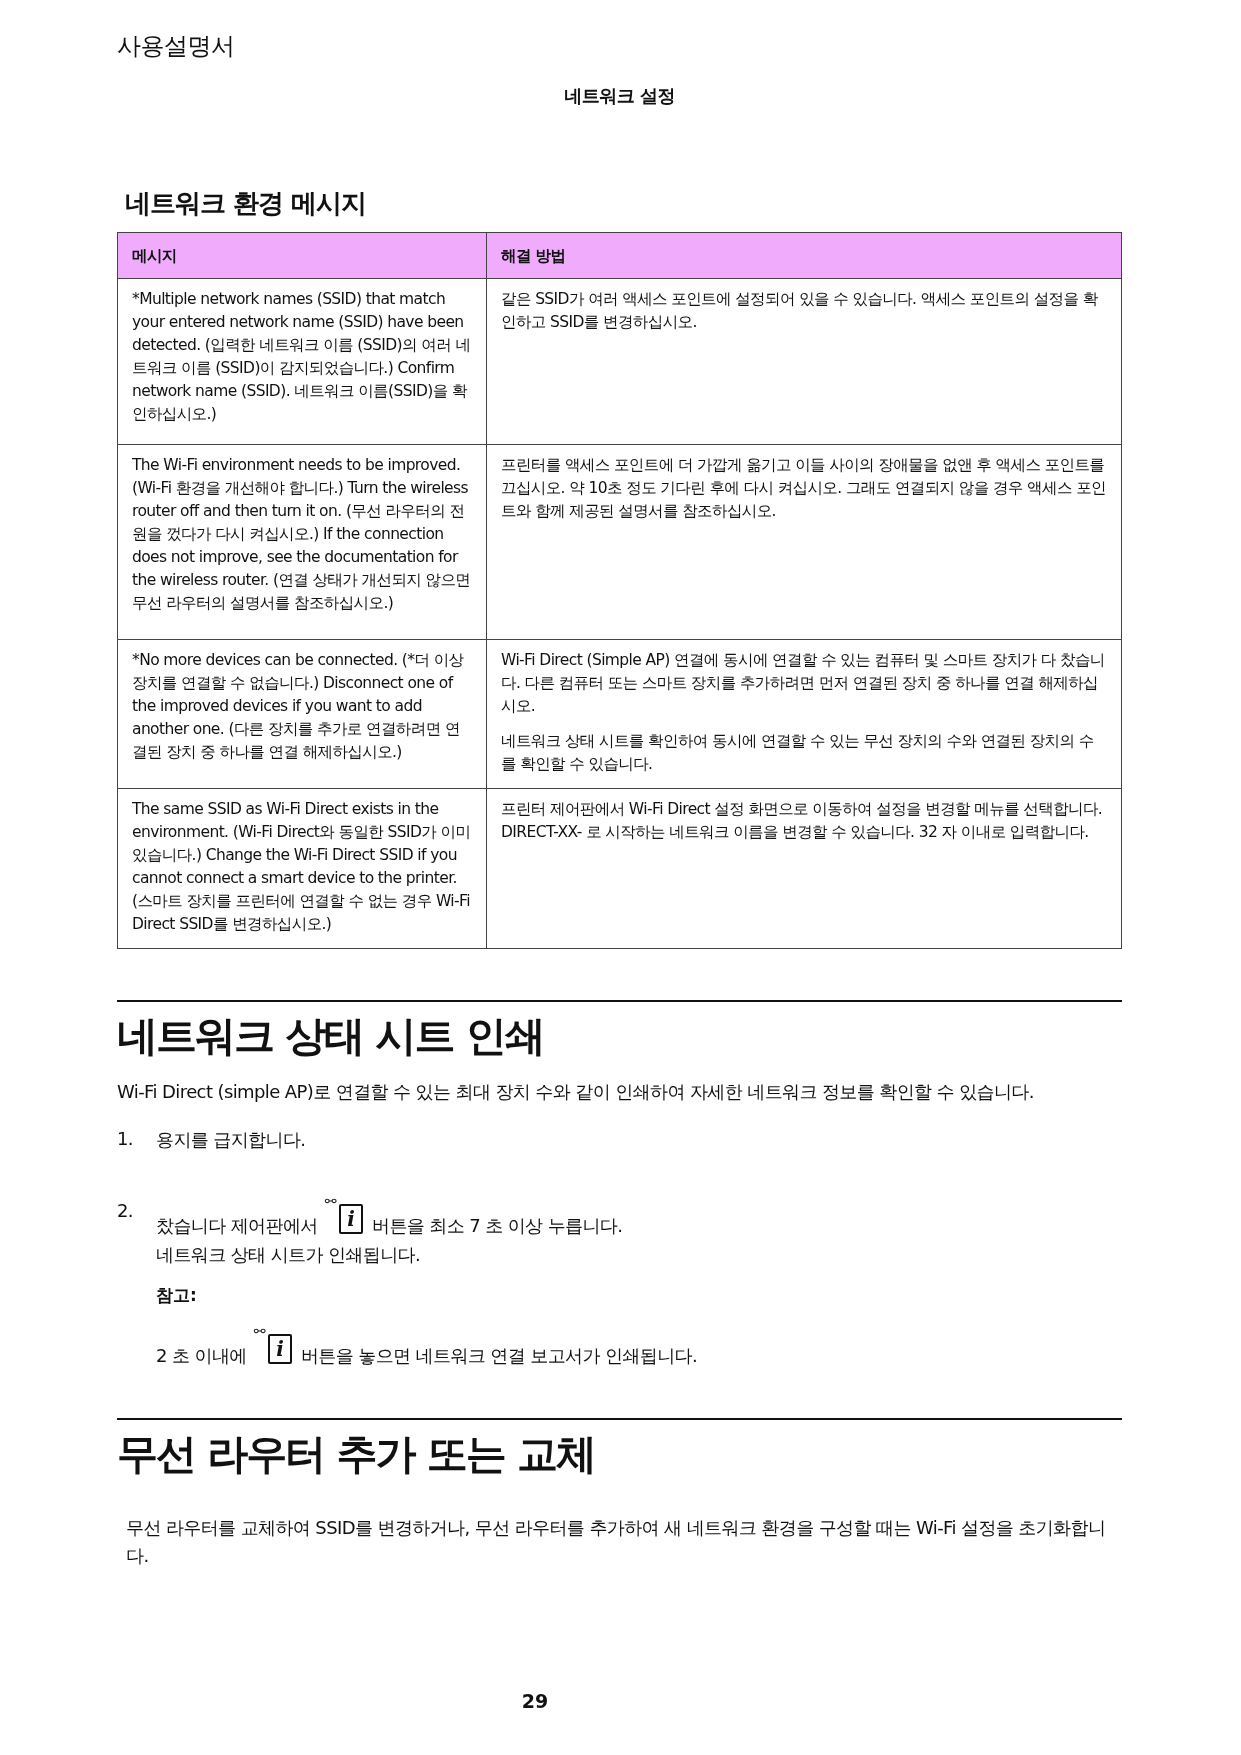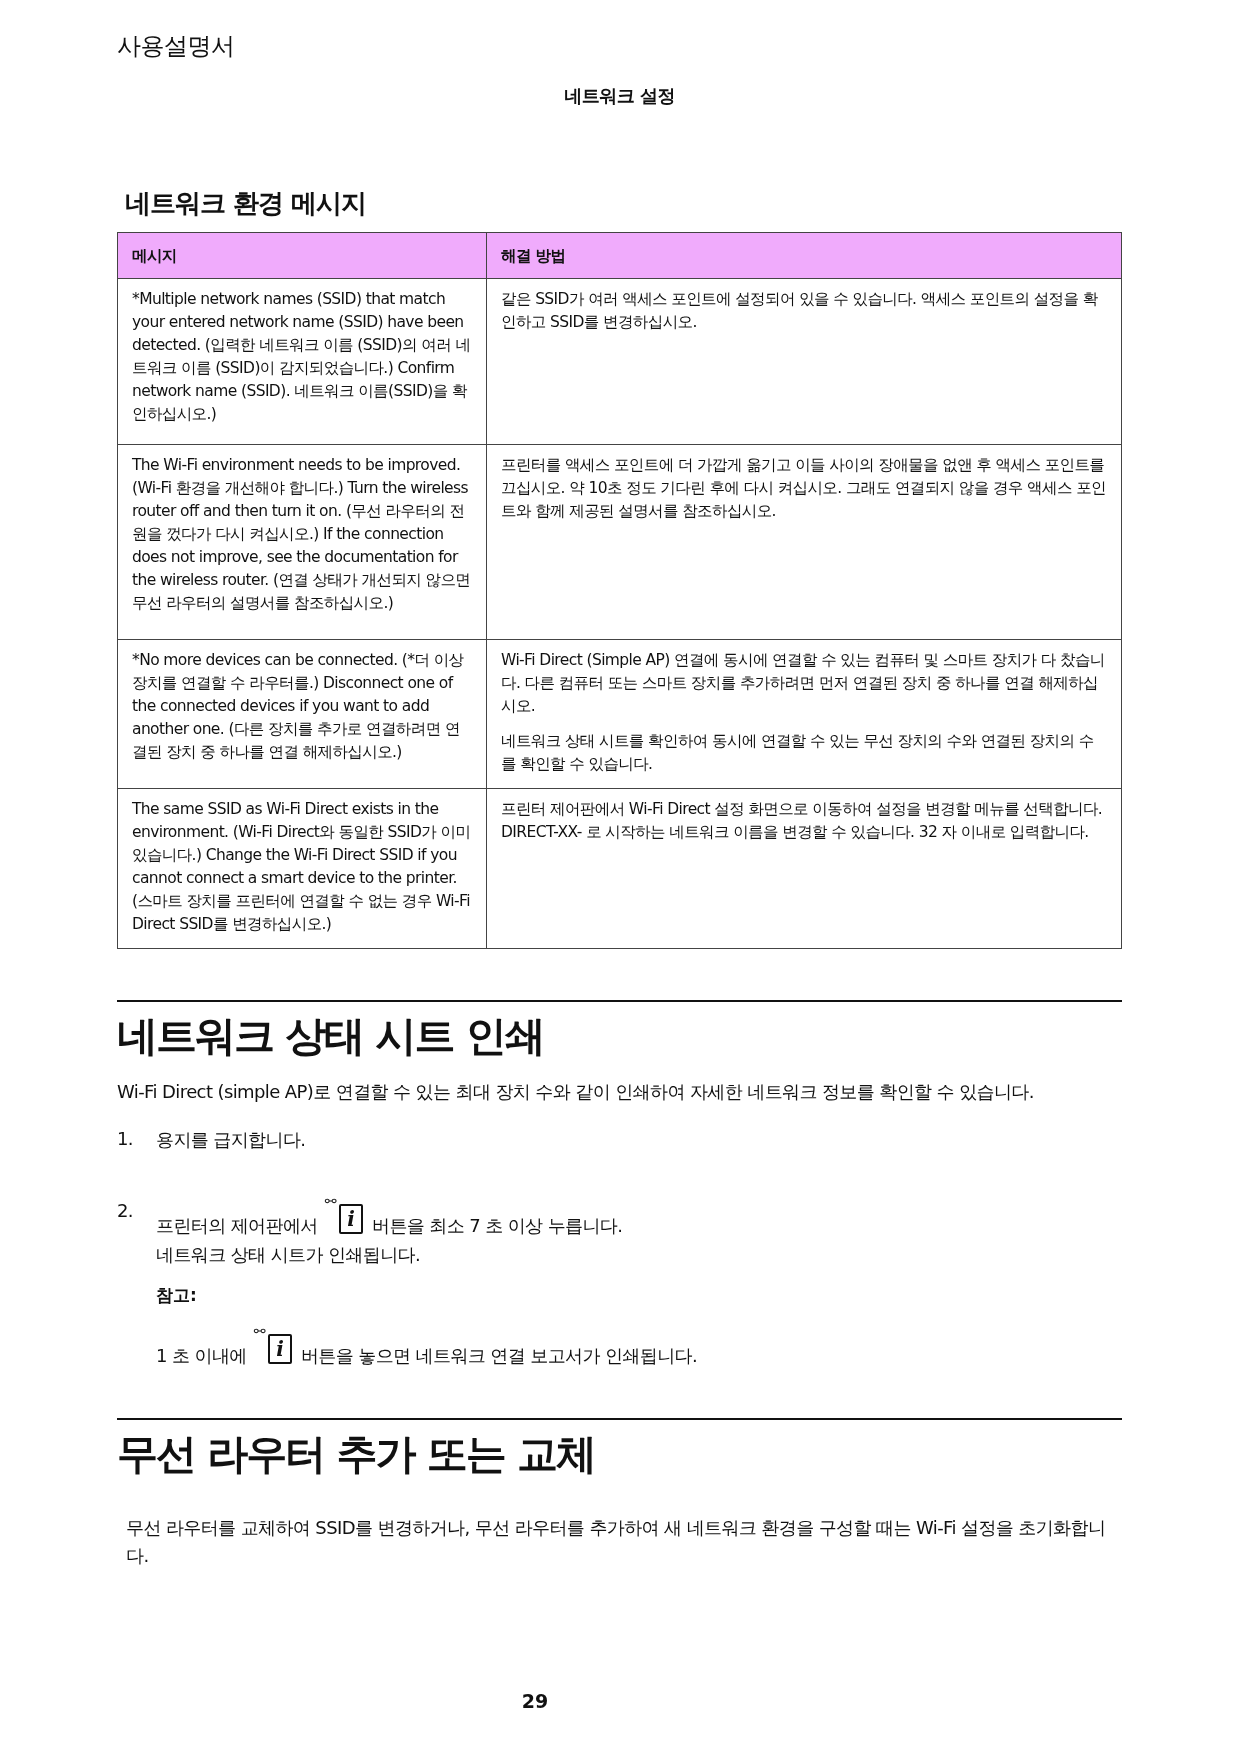--- a/index.html
+++ b/index.html
@@ -63,21 +63,21 @@
           <p>같은 SSID가 여러 액세스 포인트에 설정되어 있을 수 있습니다. 액세스 포인트의 설정을 확인하고 SSID를 변경하십시오.</p>
         </td>
     </tr>
     <tr style="height:195px">
       <td>The Wi-Fi environment needs to be improved. (Wi-Fi 환경을 개선해야 합니다.) Turn the wireless router off and then turn it on. (무선 라우터의 전원을 껐다가 다시 켜십시오.) If the connection does not improve, see the documentation for the wireless router. (연결 상태가 개선되지 않으면 무선 라우터의 설명서를 참조하십시오.)</td>
       <td>
           <p>프린터를 액세스 포인트에 더 가깝게 옮기고 이들 사이의 장애물을 없앤 후 액세스 포인트를 끄십시오. 약 10초 정도 기다린 후에 다시 켜십시오. 그래도 연결되지 않을 경우 액세스 포인트와 함께 제공된 설명서를 참조하십시오.</p>
         </td>
     </tr>
     <tr style="height:146px">
-      <td>*No more devices can be connected. (*더 이상 장치를 연결할 수 라우터를.) Disconnect one of the connected devices if you want to add another one. (다른 장치를 추가로 연결하려면 연결된 장치 중 하나를 연결 해제하십시오.)</td>
+      <td>*No more devices can be connected. (*더 이상 장치를 연결할 수 없습니다.) Disconnect one of the improved devices if you want to add another one. (다른 장치를 추가로 연결하려면 연결된 장치 중 하나를 연결 해제하십시오.)</td>
       <td>
         <p>Wi-Fi Direct (Simple AP) 연결에 동시에 연결할 수 있는 컴퓨터 및 스마트 장치가 다 찼습니다. 다른 컴퓨터 또는 스마트 장치를 추가하려면 먼저 연결된 장치 중 하나를 연결 해제하십시오.</p>
         <p>네트워크 상태 시트를 확인하여 동시에 연결할 수 있는 무선 장치의 수와 연결된 장치의 수를 확인할 수 있습니다.</p>
       </td>
     </tr>
     <tr style="height:160px">
       <td>The same SSID as Wi-Fi Direct exists in the environment. (Wi-Fi Direct와 동일한 SSID가 이미 있습니다.) Change the Wi-Fi Direct SSID if you cannot connect a smart device to the printer. (스마트 장치를 프린터에 연결할 수 없는 경우 Wi-Fi Direct SSID를 변경하십시오.)</td>
       <td>
           <p>프린터 제어판에서 Wi-Fi Direct 설정 화면으로 이동하여 설정을 변경할 메뉴를 선택합니다. DIRECT-XX- 로 시작하는 네트워크 이름을 변경할 수 있습니다. 32 자 이내로 입력합니다.</p>
         </td>
@@ -92,36 +92,36 @@
 <div class="body-text" style="position:absolute;left:117px;top:1078px;">Wi-Fi Direct (simple AP)로 연결할 수 있는 최대 장치 수와 같이 인쇄하여 자세한 네트워크 정보를 확인할 수 있습니다.</div>
 
 <div class="step" style="top:1128px">
   <span class="step-num">1.</span>
   <span class="step-text">용지를 급지합니다.</span>
 </div>
 
 <div class="step" style="top:1200px">
   <span class="step-num">2.</span>
   <span class="step-text">
-    <span>프린터의 제어판에서</span>
+    <span>찼습니다 제어판에서</span>
     <span class="inline-icon">
       <span class="net">⚯</span>
       <span class="info">i</span>
     </span>
     <span>버튼을 최소 7 초 이상 누릅니다.</span>
   </span>
 </div>
 <div class="step" style="top:1243px">
   <span class="step-text">네트워크 상태 시트가 인쇄됩니다.</span>
 </div>
 
 <div class="note-label" style="top:1284px">참고:</div>
 <div class="step" style="top:1330px">
   <span class="step-text">
-    <span>1 초 이내에</span>
+    <span>2 초 이내에</span>
     <span class="inline-icon">
       <span class="net">⚯</span>
       <span class="info">i</span>
     </span>
     <span>버튼을 놓으면 네트워크 연결 보고서가 인쇄됩니다.</span>
   </span>
 </div>
 
 <div class="section" style="top:1418px">
   <div class="section-rule"></div>

